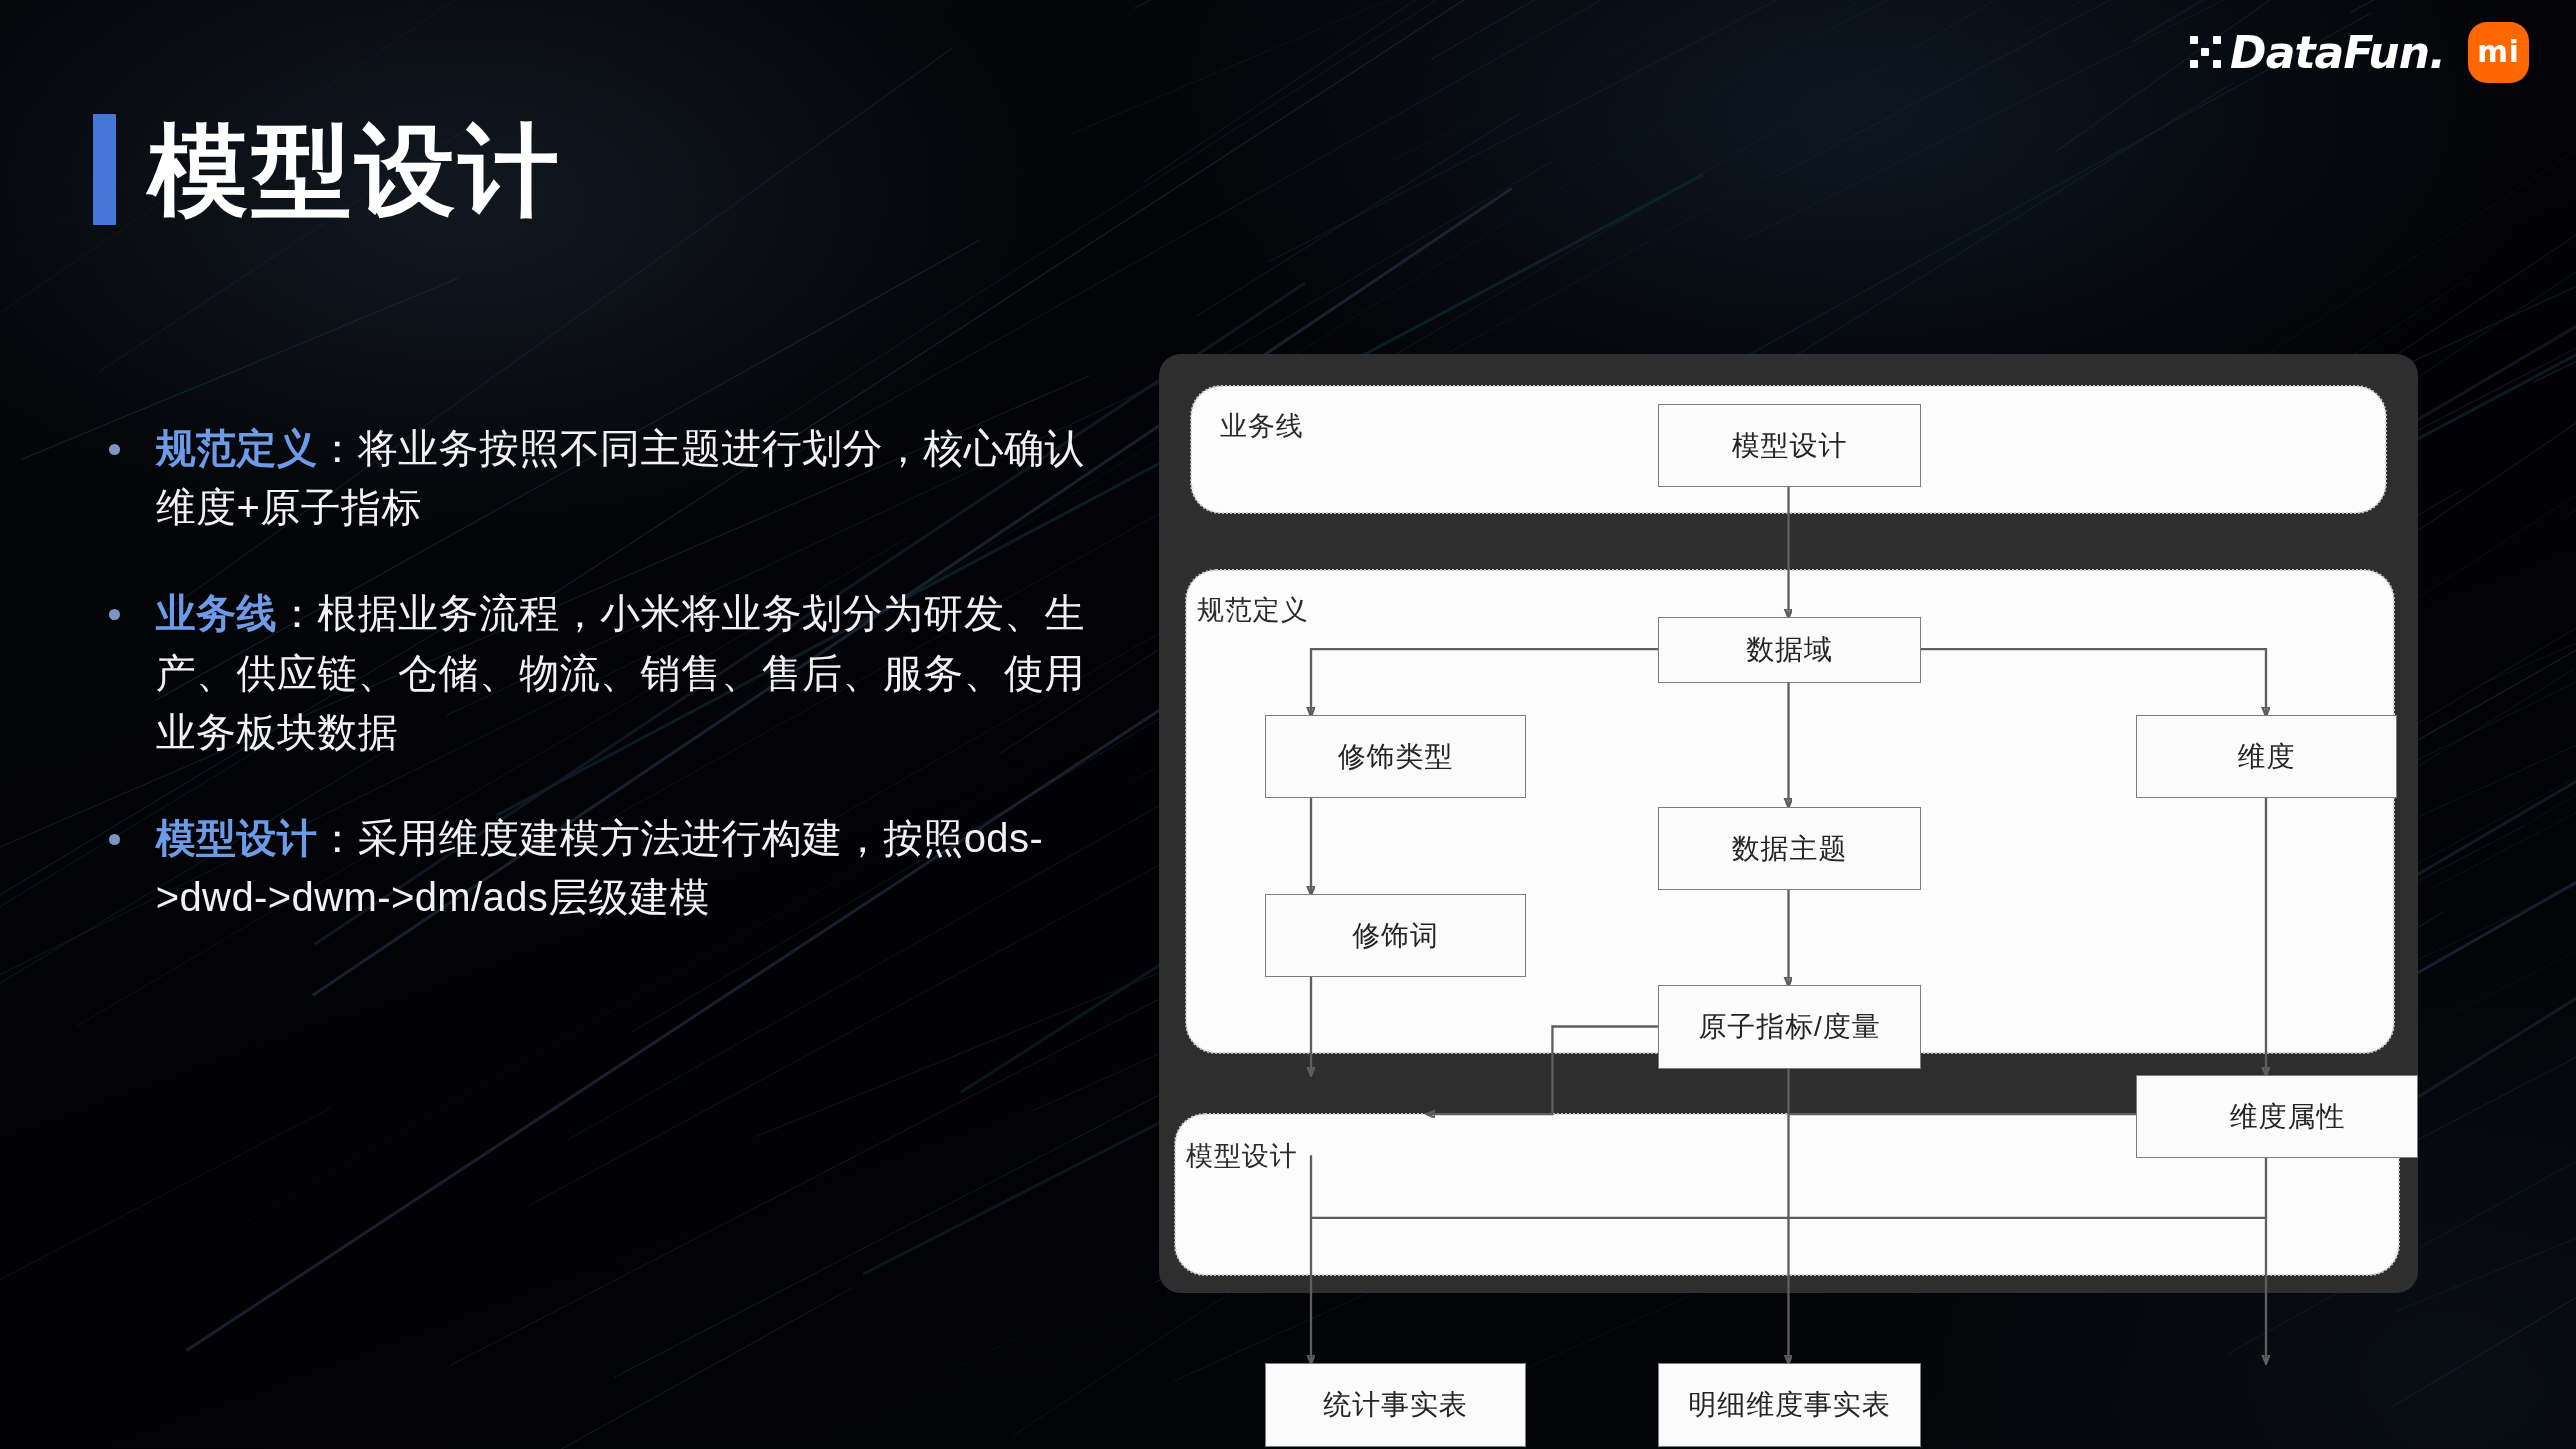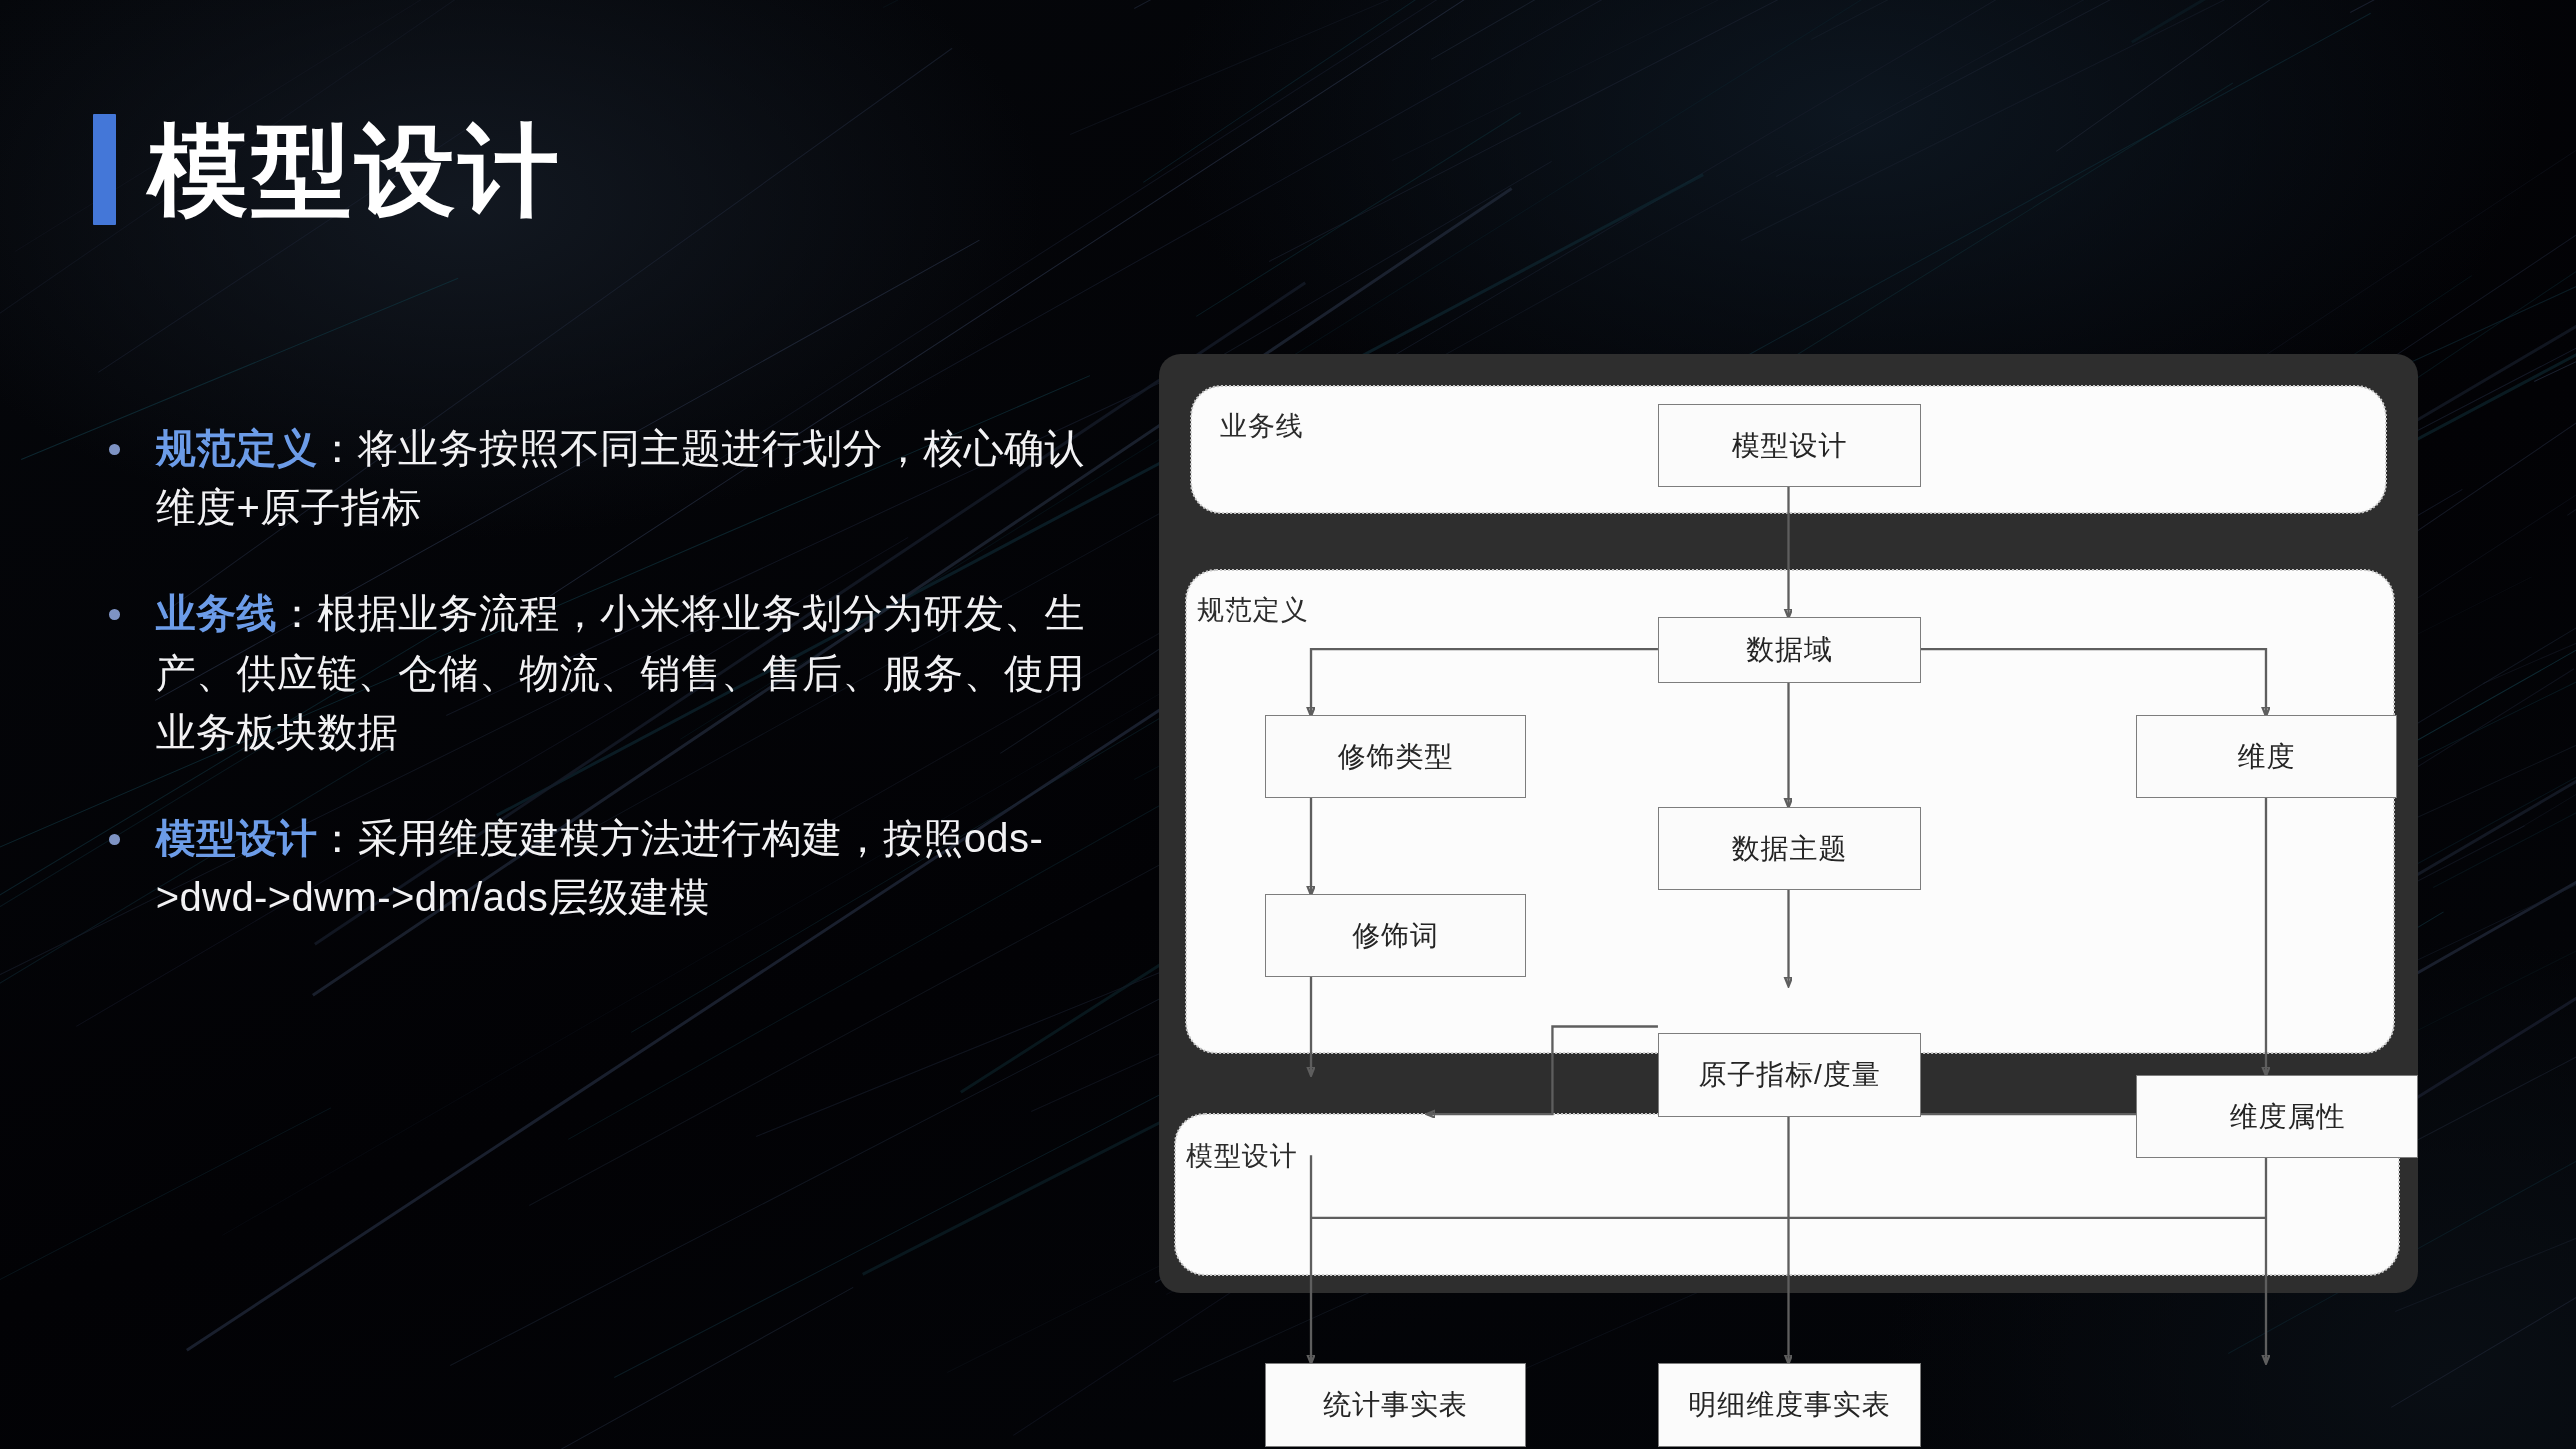--- a/index.html
+++ b/index.html
@@ -171,20 +171,39 @@
         <div class="ln" style="width: 1047px; height: 1.4px; left: 2483px; top: 683px; background: rgb(34, 42, 59); opacity: 0.34; transform: rotate(-23.38deg);"></div>
         <div class="ln" style="width: 1194px; height: 2.7px; left: 2355px; top: 455px; background: rgb(21, 27, 39); opacity: 0.78; transform: rotate(-30.52deg);"></div>
         <div class="ln" style="width: 907px; height: 1.4px; left: 1013px; top: 1435px; background: rgb(26, 32, 48); opacity: 0.45; transform: rotate(-33.33deg);"></div>
         <div class="ln" style="width: 789px; height: 1.4px; left: 1431px; top: 59px; background: rgb(34, 42, 59); opacity: 0.56; transform: rotate(-29.96deg);"></div>
         <div class="ln" style="width: 1817px; height: 2.7px; left: 1294px; top: 1034px; background: rgb(16, 48, 58); opacity: 0.54; transform: rotate(-27.97deg);"></div>
         <div class="ln" style="width: 383px; height: 1.4px; left: 1196px; top: 316px; background: rgb(16, 48, 58); opacity: 0.52; transform: rotate(-32.13deg);"></div>
         <div class="ln" style="width: 1244px; height: 1.4px; left: -52px; top: 869px; background: rgb(16, 48, 58); opacity: 0.71; transform: rotate(-23.39deg);"></div>
       </div>
   </div>
 
+  <div class="logo-wrap">
+    <div class="datafun">
+      <div class="df-dots">
+        <i></i>
+          <i class="off"></i>
+          <i></i>
+        <i class="off"></i>
+          <i></i>
+          <i class="off"></i>
+        <i></i>
+          <i class="off"></i>
+          <i></i>
+      </div>
+      <span class="df-text">DataFun.</span>
+    </div>
+    <div class="mi-logo">
+      <span class="mi-text">mi</span>
+    </div>
+  </div>
 
   <div class="title-row">
     <div class="title-bar"></div>
     <div class="title-text">模型设计</div>
   </div>
 
   <div class="bullets">
     <div class="bullet">
       <div class="dot"></div>
       <div class="btext">
@@ -251,21 +270,21 @@
 
     <div class="node" style="left:499px;top:263px;width:261px;height:64px;">数据域</div>
 
     <div class="node" style="left:106px;top:361px;width:259px;height:81px;">修饰类型</div>
 
     <div class="node" style="left:106px;top:540px;width:259px;height:81px;">修饰词</div>
 
 
     <div class="node" style="left:499px;top:453px;width:261px;height:81px;">数据主题</div>
 
-    <div class="node" style="left:499px;top:631px;width:261px;height:82px;margin-top:48px;">原子指标/度量</div>
+    <div class="node" style="left:499px;top:631px;width:261px;height:82px;">原子指标/度量</div>
 
     <div class="node" style="left:977px;top:361px;width:259px;height:81px;">维度</div>
 
     <div class="node" style="left:977px;top:721px;width:259px;height:81px;padding-left:21px;">维度属性</div>
 
     <div class="node" style="left:106px;top:1009px;width:259px;height:0px;"></div>
 
     <div class="node" style="left:106px;top:825px;width:259px;height:0;border:0;"></div>
 
     <div class="node" style="left:106px;top:825px;width:259px;height:0;border:0;"></div>

